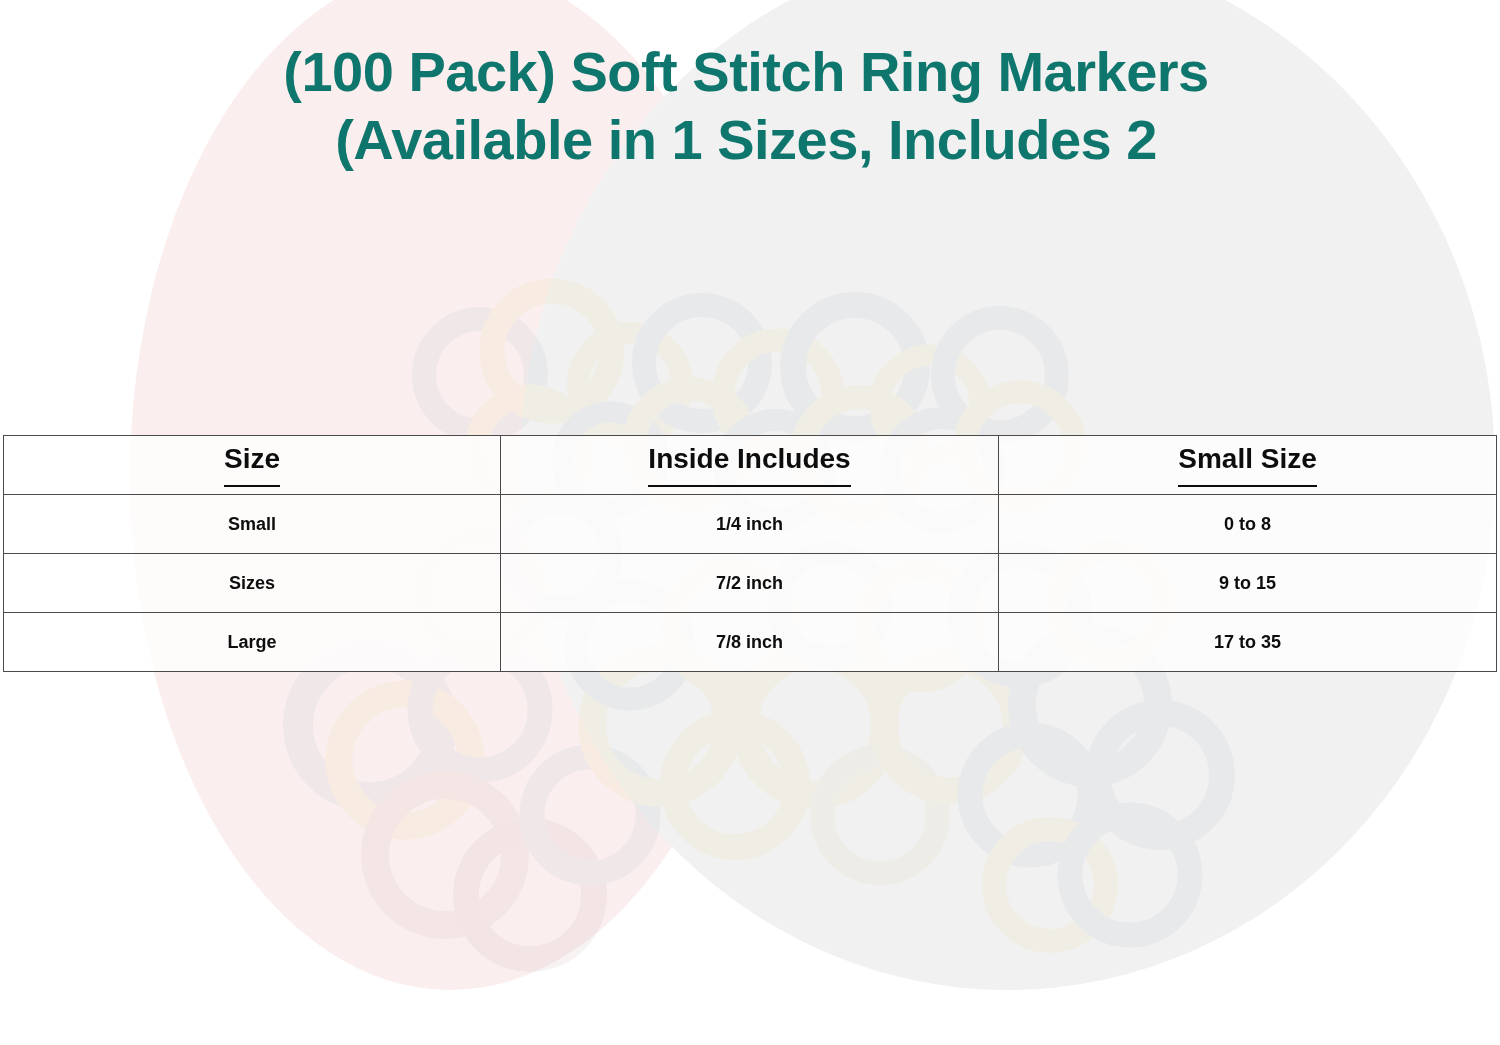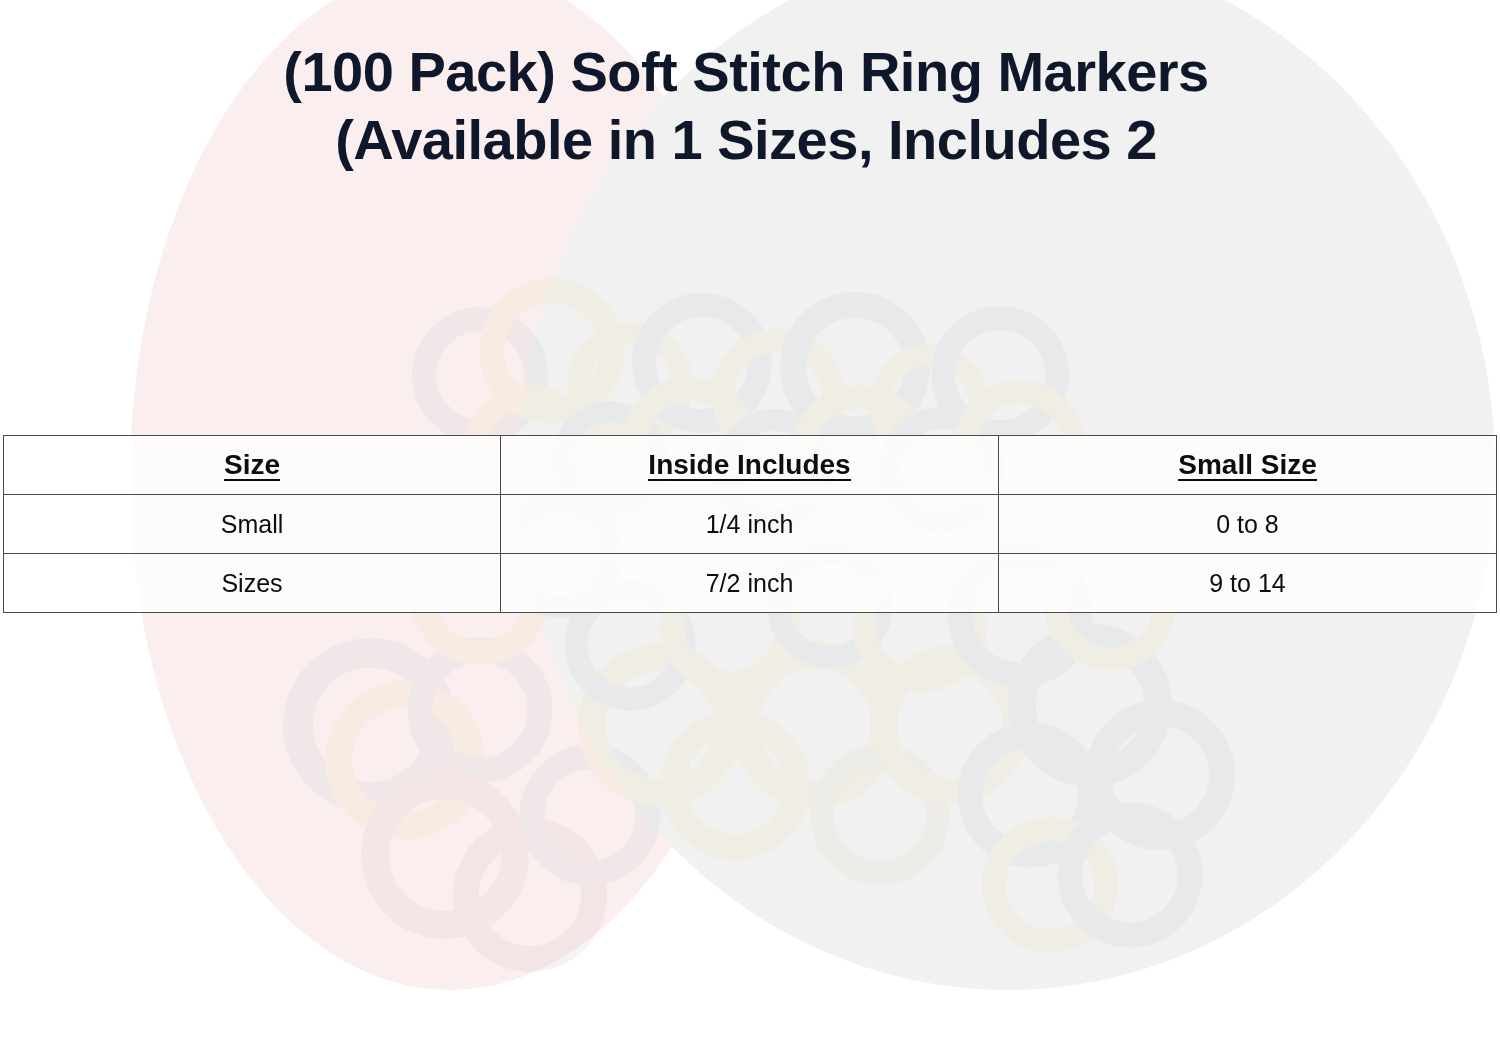--- a/index.html
+++ b/index.html
@@ -54,21 +54,21 @@
   #title {
     position: absolute;
     left: 0;
     top: 0;
     width: 1492px;
     text-align: center;
     font-size: 56px;
     line-height: 68px;
     font-weight: bold;
     letter-spacing: -0.5px;
-    color: #0f172a;
+    color: #0f766e;
     font-family: "Liberation Sans", sans-serif;
     z-index: 5;
   }
   #title .tline { display: block; white-space: nowrap; }
 
   
   #size-table {
     position: absolute;
     left: 3px;
     top: 435px;
@@ -91,27 +91,27 @@
     font-family: "Liberation Sans", sans-serif;
     padding: 0 6px;
     background: rgba(255,255,255,0.52);
   }
   #size-table th {
     font-size: 28px;
     font-weight: bold;
   }
   #size-table th span.hl {
     border-bottom: 2.4px solid #0d0d0d;
-    padding-bottom: 0;
+    padding-bottom: 12px;
     display: inline-block;
     line-height: 1.05;
   }
   #size-table td {
-    font-size: 25px;
-    font-weight: normal;
+    font-size: 18px;
+    font-weight: bold;
   }
 </style>
 </head>
 <body>
 
 <div id="stage">
 
   <div class="blob blob-pink"></div>
   <div class="blob blob-gray"></div>
 
@@ -194,18 +194,23 @@
     </thead>
     <tbody>
       <tr>
         <td>Small</td>
         <td>1/4 inch</td>
         <td>0 to 8</td>
       </tr>
       <tr>
         <td>Sizes</td>
         <td>7/2 inch</td>
-        <td>9 to 14</td>
+        <td>9 to 15</td>
+      </tr>
+      <tr>
+        <td>Large</td>
+        <td>7/8 inch</td>
+        <td>17 to 35</td>
       </tr>
     </tbody>
   </table>
 
 </div>
 
 </body></html>

